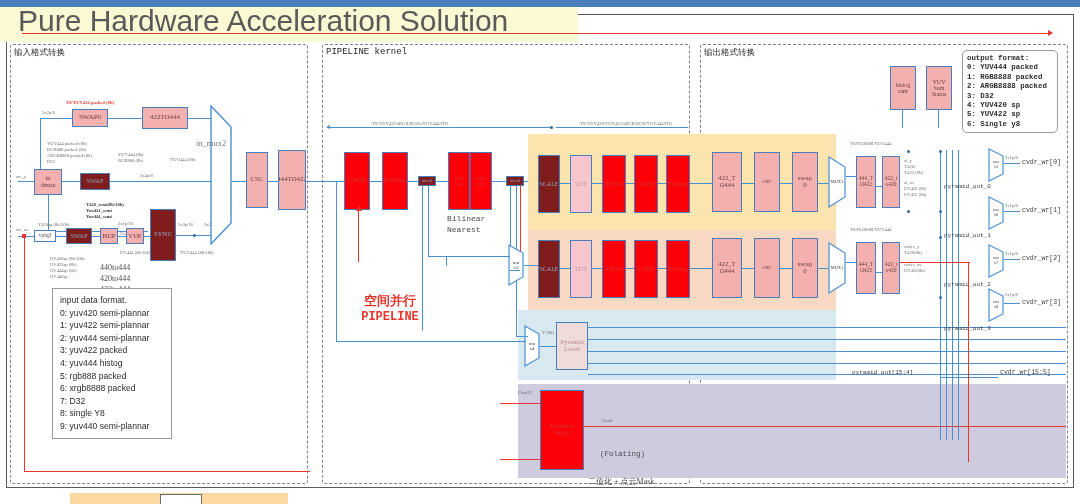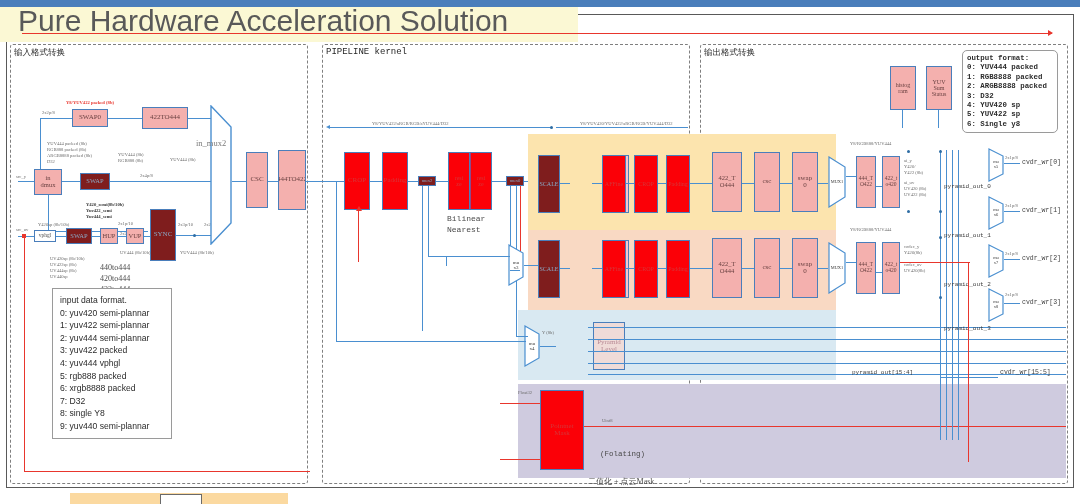--- a/index.html
+++ b/index.html
@@ -23,21 +23,21 @@
              font-family:"Liberation Sans",sans-serif;}
   .sec-label.mono{font-family:"Liberation Mono",monospace;font-size:9px;}
 
   
   .blk{box-sizing:border-box;border:1.1px solid #4a7ebb;display:flex;
        align-items:center;justify-content:center;text-align:center;
        font-family:"Liberation Serif",serif;line-height:1.02;overflow:hidden;}
   .blk.pink{background:#f4b0ae;color:#6b4242;}
   .blk.red{background:#fb0007;color:#d73338;}
   .blk.lblue{background:#7f1d1d;color:#8aa8c4;}
-  .blk.lpink{background:#f7c5cd;color:#b98b96;margin-left:37px;}
+  .blk.lpink{background:#f7c5cd;color:#b98b96;}
   .blk.white{background:#fff;color:#555;}
 
   
   .band{box-sizing:border-box;}
   .band.yellow{background:#fce4ae;}
   .band.orange{background:#f9d9c3;}
   .band.cyan{background:#d9e9f2;}
   .band.purple{background:#cfcbdf;}
 
   
@@ -178,21 +178,21 @@
   <div class="abs w wh" style="left:268px;top:181px;width:10px;"></div>
   <div class="abs blk pink" style="left:278px;top:150px;width:28px;height:60px;font-size:7px;">444TO422</div>
   <div class="abs w wh" style="left:306px;top:181px;width:36px;"></div>
 
   <div class="abs legend" style="left:52px;top:288px;width:120px;">
     <div class="ln">input data format.</div>
     <div class="ln">0: yuv420 semi-plannar</div>
     <div class="ln">1: yuv422 semi-plannar</div>
     <div class="ln">2: yuv444 semi-plannar</div>
     <div class="ln">3: yuv422 packed</div>
-    <div class="ln">4: yuv444 vphgl</div>
+    <div class="ln">4: yuv444 histog</div>
     <div class="ln">5: rgb888 packed</div>
     <div class="ln">6: xrgb8888 packed</div>
     <div class="ln">7: D32</div>
     <div class="ln">8: single Y8</div>
     <div class="ln">9:  yuv440 semi-plannar</div>
   </div>
 
   <div class="abs r rv" style="left:24px;top:236px;height:236px;"></div>
   <div class="abs r rh" style="left:24px;top:471px;width:286px;"></div>
   <div class="abs" style="left:22px;top:234px;width:4px;height:4px;background:#e8362d;"></div>
@@ -223,20 +223,24 @@
 
   <div class="abs w wv" style="left:422px;top:186px;height:145px;"></div>
   <div class="abs w wv" style="left:428px;top:186px;height:70px;"></div>
   <div class="abs w wv" style="left:510px;top:186px;height:84px;"></div>
   <div class="abs w wv" style="left:516px;top:186px;height:150px;"></div>
   <div class="abs r rv" style="left:520px;top:186px;height:84px;"></div>
   <div class="abs r rv" style="left:540px;top:150px;height:36px;"></div>
   <div class="abs r rv" style="left:358px;top:210px;height:52px;"></div>
   <div class="abs" style="left:355.5px;top:206px;width:0;height:0;border-bottom:5px solid #e8362d;border-left:3px solid transparent;border-right:3px solid transparent;"></div>
 
+  <div class="abs bigred" style="left:330px;top:293px;width:120px;">
+    <div>空间并行</div>
+    <div class="l2">PIPELINE</div>
+  </div>
 
   <div class="abs band yellow" style="left:528px;top:134px;width:308px;height:104px;"></div>
   <div class="abs blk lblue" style="left:538px;top:155px;width:22px;height:58px;font-size:6px;">SCALE</div>
   <div class="abs w wh" style="left:560px;top:183px;width:10px;"></div>
   <div class="abs blk lpink" style="left:570px;top:155px;width:22px;height:58px;font-size:6px;">LUT</div>
   <div class="abs w wh" style="left:592px;top:183px;width:10px;"></div>
   <div class="abs blk red" style="left:602px;top:155px;width:24px;height:58px;font-size:6px;">AFFine</div>
   <div class="abs w wh" style="left:626px;top:183px;width:8px;"></div>
   <div class="abs blk red" style="left:634px;top:155px;width:24px;height:58px;font-size:6px;">CROP</div>
   <div class="abs w wh" style="left:658px;top:183px;width:8px;"></div>

